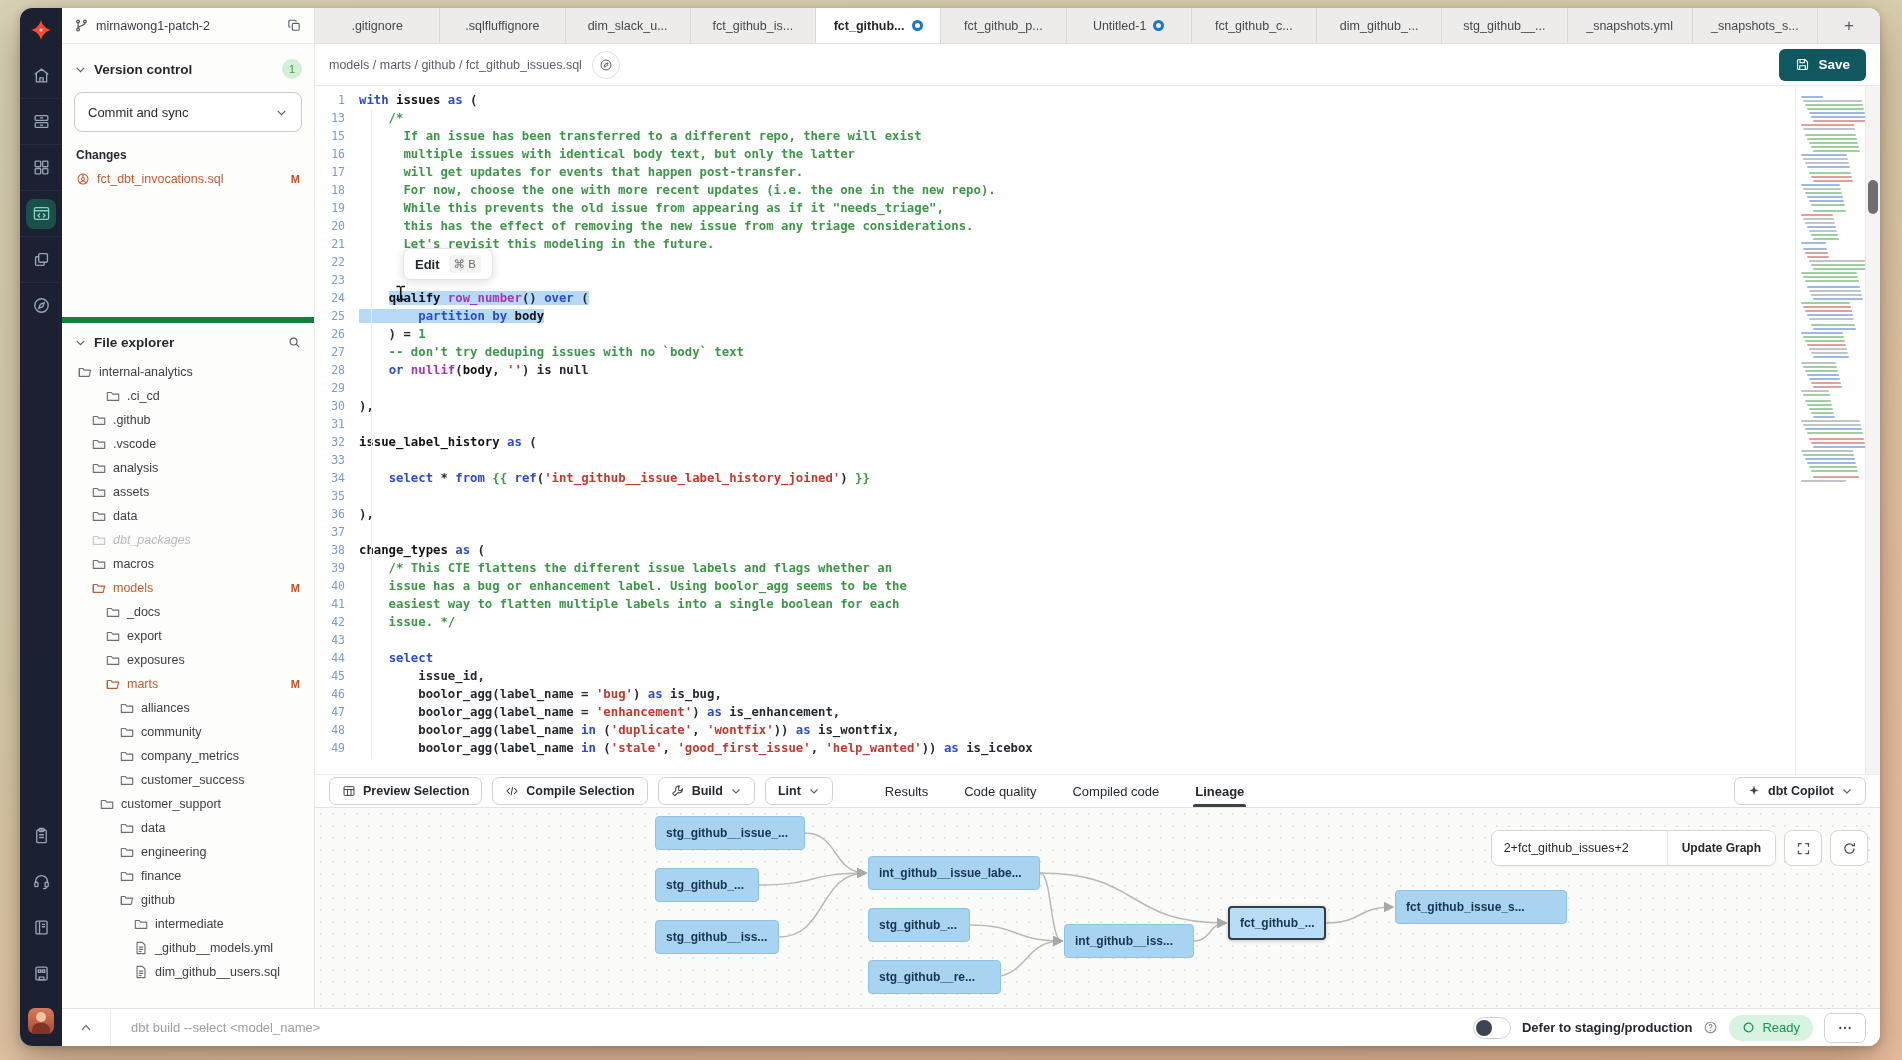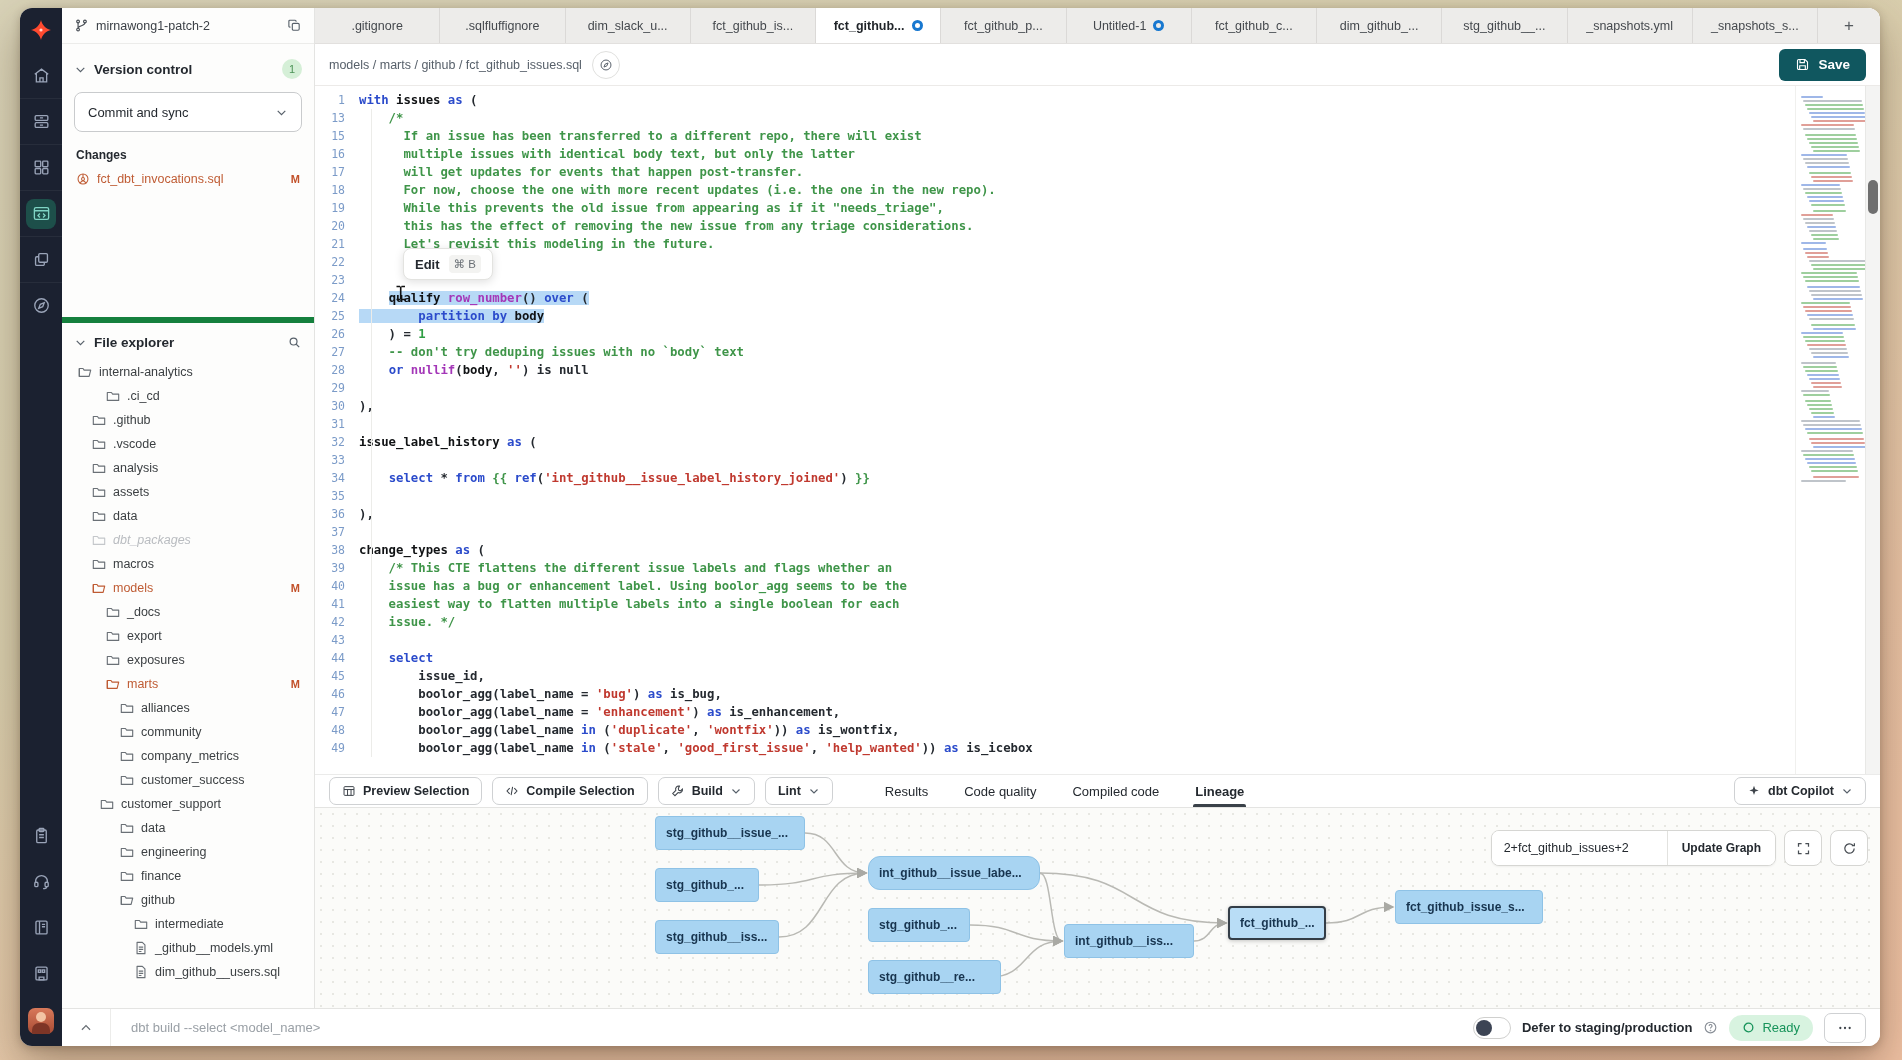--- a/index.html
+++ b/index.html
@@ -716,26 +716,26 @@
             <button class="icon-btn">
               <svg width="15" height="15" viewBox="0 0 24 24" fill="none" stroke="currentColor" stroke-width="2">
                   <path d="M19.5 12a7.5 7.5 0 1 1-2.2-5.3"></path>
                   <path d="M19.8 3.5v4h-4"></path>
                 </svg>
             </button>
           </div>
         <div class="node" style="left: 340px; top: 8px; width: 150px;">stg_github__issue_...</div>
             <div class="node" style="left: 340px; top: 60px; width: 104px;">stg_github_...</div>
             <div class="node" style="left: 340px; top: 112px; width: 124px;">stg_github__iss...</div>
-            <div class="node" style="left: 553px; top: 48px; width: 172px; border-radius: 12px;">int_github__issue_labe...</div>
+            <div class="node" style="left: 553px; top: 48px; width: 172px;">int_github__issue_labe...</div>
             <div class="node" style="left: 553px; top: 100px; width: 102px;">stg_github_...</div>
             <div class="node" style="left: 553px; top: 152px; width: 133px;">stg_github__re...</div>
             <div class="node" style="left: 749px; top: 116px; width: 130px;">int_github__iss...</div>
             <div class="node active" style="left: 913px; top: 98px; width: 98px;">fct_github_...</div>
-            <div class="node" style="left: 1080px; top: 82px; width: 148px;">fct_github_issue_s...</div>
+            <div class="node" style="left: 1080px; top: 82px; width: 172px;">fct_github_issue_s...</div>
           </div>
       </div>
     </div>
 
     <div class="statusbar">
       <div class="sb-chevron">
         <svg width="14" height="14" viewBox="0 0 24 24" fill="none" stroke="currentColor" stroke-width="2.2">
             <path d="M5 15l7-7 7 7"></path>
           </svg>
       </div>

